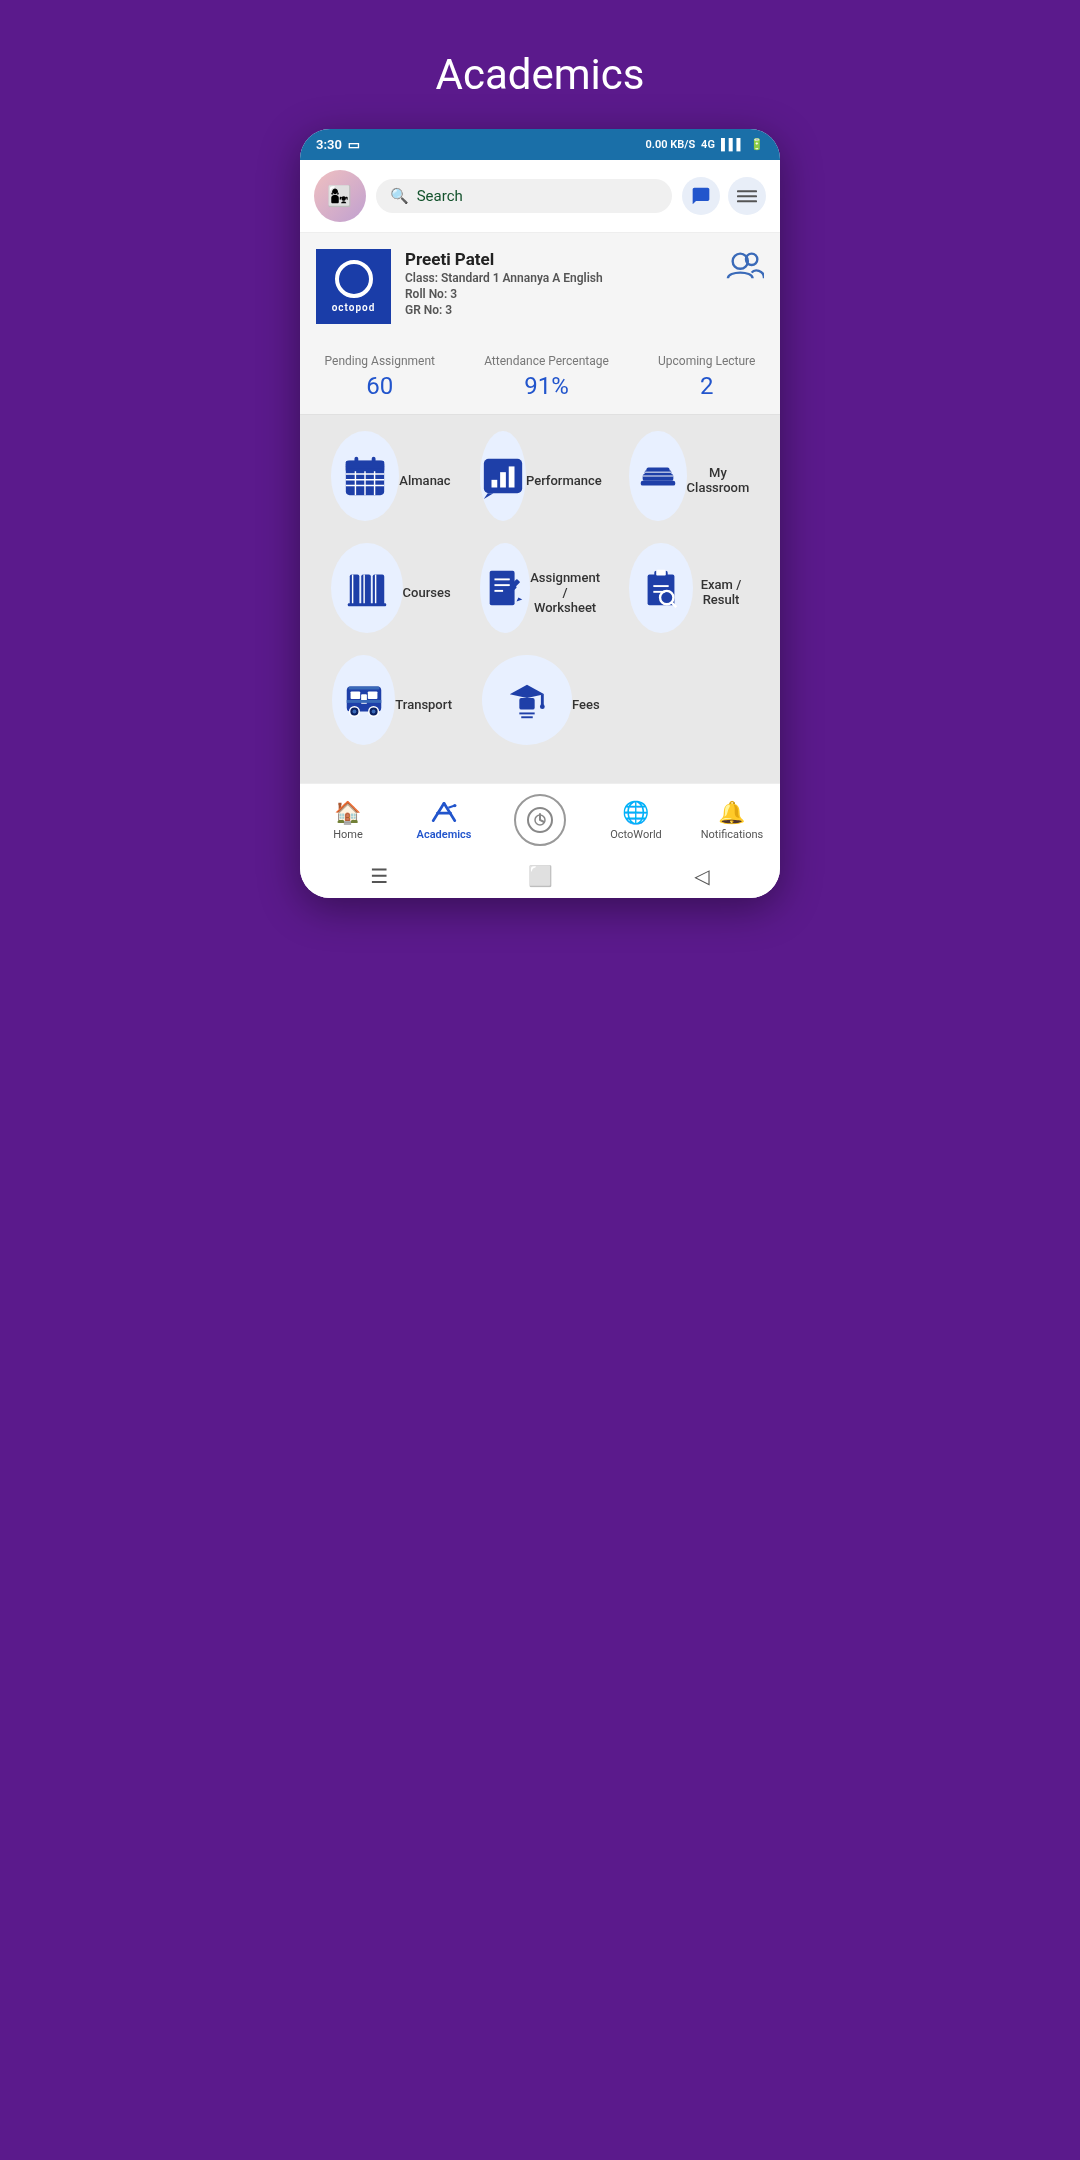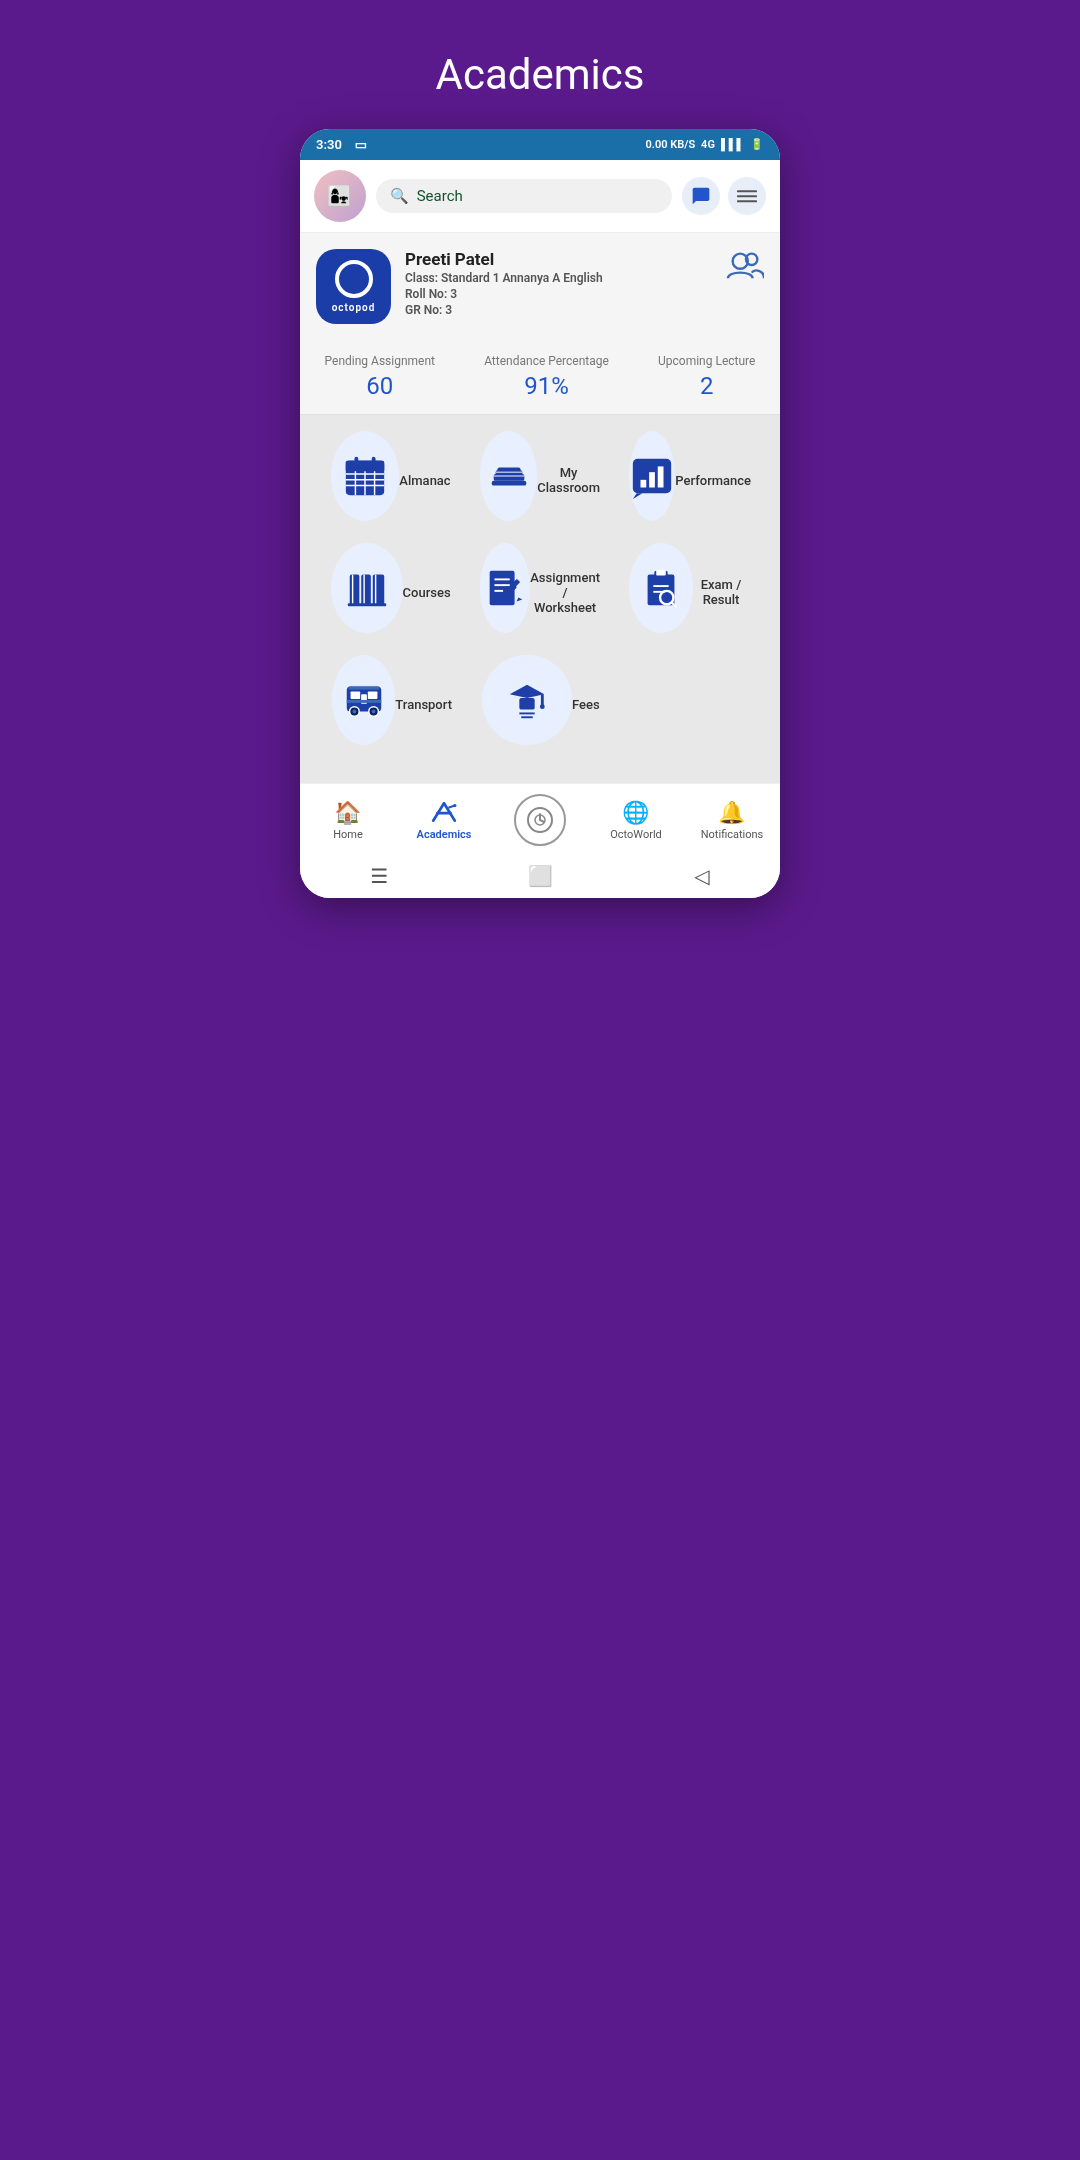--- a/index.html
+++ b/index.html
@@ -36,21 +36,21 @@
     .status-bar {
       background: #1a6fa8;
       color: white;
       display: flex;
       justify-content: space-between;
       align-items: center;
       padding: 8px 16px;
       font-size: 13px;
       font-weight: 600;
     }
-    .status-left { display: flex; align-items: flex-end; gap: 13px; }
+    .status-left { display: flex; align-items: flex-end; gap: 6px; }
     .status-right { display: flex; align-items: center; gap: 6px; font-size: 11px; }
     
     .app-header {
       background: white;
       display: flex;
       align-items: center;
       padding: 10px 14px;
       gap: 10px;
       border-bottom: 1px solid #eee;
     }
@@ -94,21 +94,21 @@
       background: #f5f5f5;
       padding: 16px;
       display: flex;
       align-items: flex-start;
       gap: 14px;
     }
     .school-logo {
       width: 75px;
       height: 75px;
       background: #1a3da8;
-      border-radius: 20px;
+      border-radius: 0;
       display: flex;
       flex-direction: column;
       align-items: center;
       justify-content: center;
       flex-shrink: 0;
     }
     .logo-ring {
       width: 38px;
       height: 38px;
       border: 4px solid white;
@@ -329,47 +329,47 @@
 
               <rect x="4" y="8" width="40" height="8" rx="2" fill="#1e3fa8"></rect>
             </svg>
           </div>
           <span class="grid-label">Almanac</span>
         </div>
 
         <div class="grid-item">
           <div class="icon-circle">
             <svg viewBox="0 0 48 48" fill="none">
+              <rect x="4" y="6" width="40" height="36" rx="5" fill="#1e3fa8"></rect>
+
+              <path d="M8 42 L4 48 L14 42" fill="#1e3fa8"></path>
+
+              <rect x="12" y="28" width="6" height="8" fill="white"></rect>
+              <rect x="21" y="20" width="6" height="16" fill="white"></rect>
+              <rect x="30" y="14" width="6" height="22" fill="white"></rect>
+            </svg>
+          </div>
+          <span class="grid-label">Performance</span>
+        </div>
+
+        <div class="grid-item">
+          <div class="icon-circle">
+            <svg viewBox="0 0 48 48" fill="none">
 
               <rect x="8" y="22" width="32" height="7" rx="2" fill="#1e3fa8"></rect>
               <rect x="10" y="18" width="28" height="6" rx="2" fill="#1e3fa8"></rect>
               <rect x="12" y="15" width="24" height="5" rx="2" fill="#1e3fa8"></rect>
 
               <line x1="8" y1="24" x2="40" y2="24" stroke="white" stroke-width="1"></line>
               <line x1="10" y1="20" x2="38" y2="20" stroke="white" stroke-width="1"></line>
 
               <rect x="6" y="29" width="36" height="5" rx="2" fill="#1e3fa8"></rect>
             </svg>
           </div>
           <span class="grid-label">My Classroom</span>
-        </div>
-
-        <div class="grid-item">
-          <div class="icon-circle">
-            <svg viewBox="0 0 48 48" fill="none">
-              <rect x="4" y="6" width="40" height="36" rx="5" fill="#1e3fa8"></rect>
-
-              <path d="M8 42 L4 48 L14 42" fill="#1e3fa8"></path>
-
-              <rect x="12" y="28" width="6" height="8" fill="white"></rect>
-              <rect x="21" y="20" width="6" height="16" fill="white"></rect>
-              <rect x="30" y="14" width="6" height="22" fill="white"></rect>
-            </svg>
-          </div>
-          <span class="grid-label">Performance</span>
         </div>
       </div>
 
       <div class="grid-row">
         <div class="grid-item">
           <div class="icon-circle">
             <svg viewBox="0 0 48 48" fill="none">
 
               <rect x="6" y="10" width="10" height="32" rx="2" fill="#1e3fa8"></rect>
               <rect x="18" y="10" width="10" height="32" rx="2" fill="#1e3fa8"></rect>

